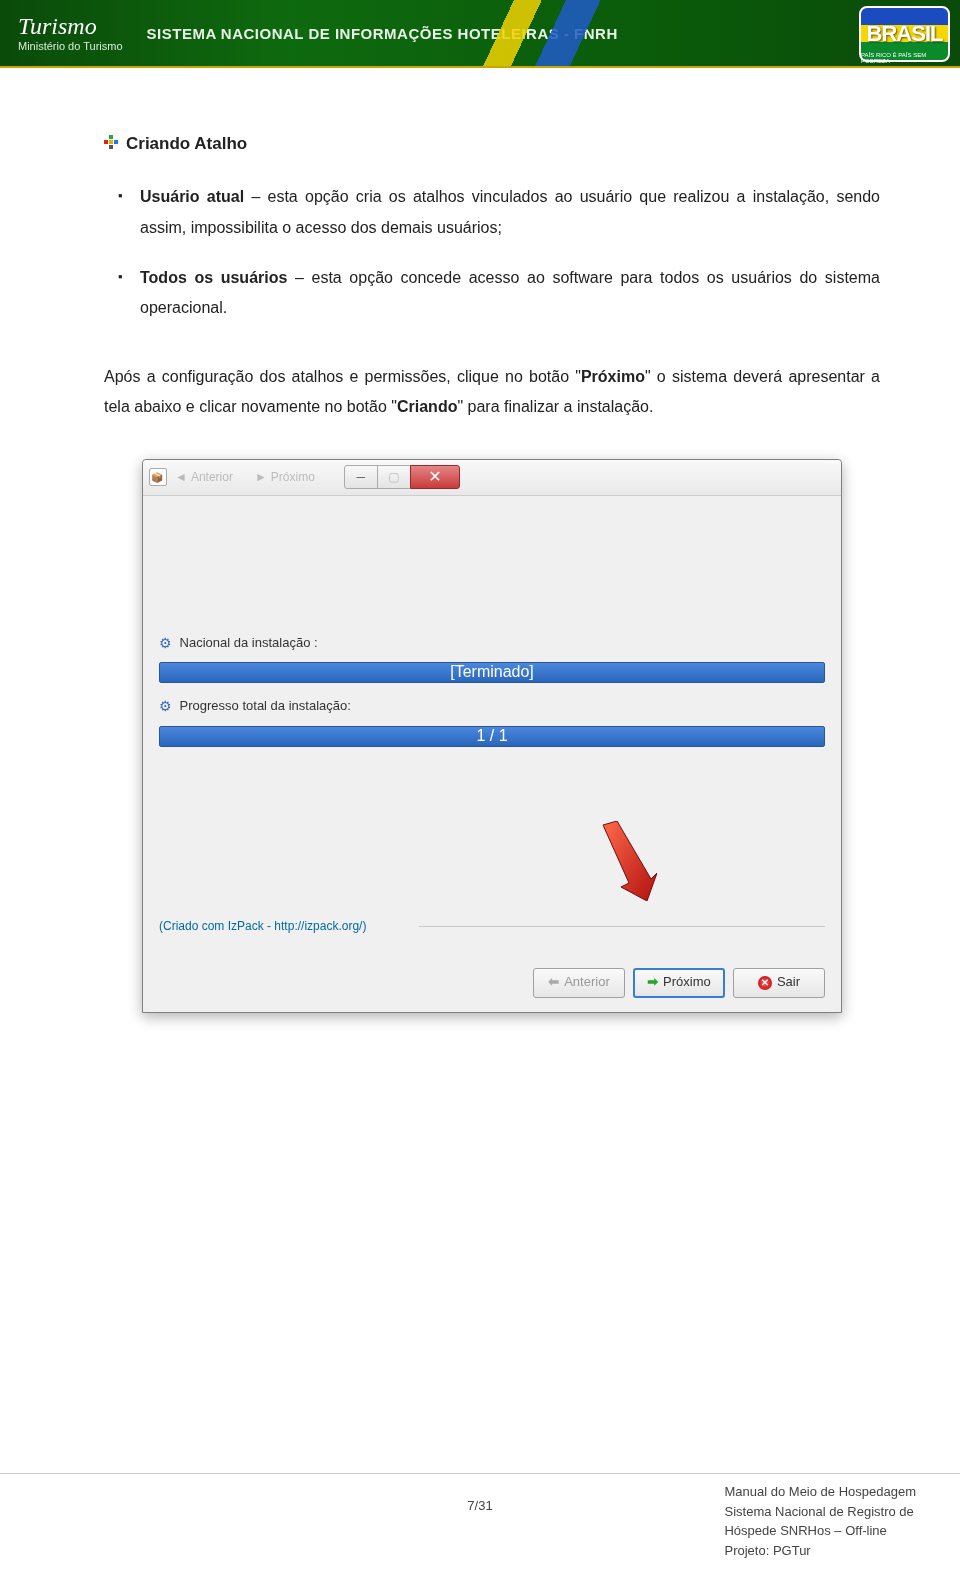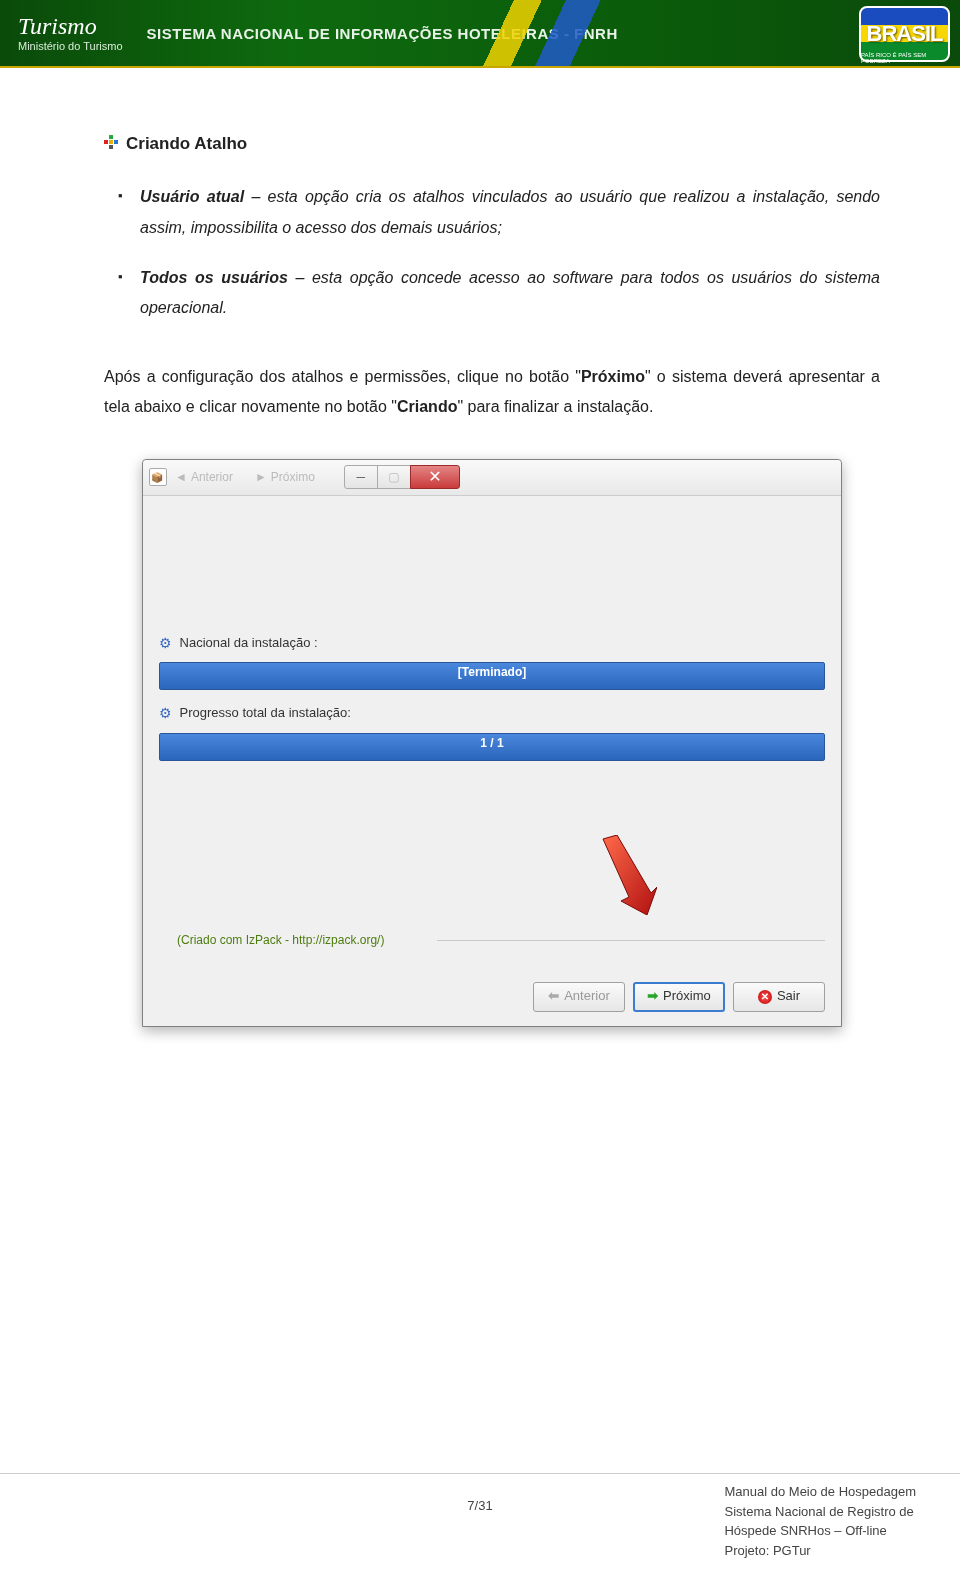--- a/index.html
+++ b/index.html
@@ -103,21 +103,20 @@
     margin-right: 8px;
   }
   ul.bullets {
     list-style: none;
     margin-left: 36px;
   }
   ul.bullets li {
     position: relative;
     margin-bottom: 20px;
     text-align: justify;
-    font-style: italic;
   }
   ul.bullets li::before {
     content: '▪';
     position: absolute;
     left: -22px;
     font-size: 13px;
     top: 2px;
   }
   .para {
     margin-top: 38px;
@@ -199,37 +198,36 @@
     display: flex;
     align-items: center;
     margin-bottom: 6px;
     gap: 8px;
   }
   .gear {
     color: #3a6bbf;
     font-size: 14px;
   }
   .progressbar {
-    height: 28px;
+    height: 21px;
     background: linear-gradient(180deg, #4a88dd, #2a66bb);
     border: 1px solid #2a5599;
     border-radius: 2px;
     color: #fff;
     text-align: center;
-    font-size: 12px;
+    font-size: 16px;
     line-height: 18px;
     margin: 2px 0 10px 0;
-    font-weight: bold;
   }
   .body-spacer { height: 120px; }
   .body-spacer2 { height: 140px; position: relative; }
   .credit-line {
     font-size: 12px;
-    color: #4d7c0f;
-    margin: 18px 0 10px 18px;
+    color: #0369a1;
+    margin: 18px 0 10px 0;
     position: relative;
   }
   .credit-line::after {
     content: '';
     position: absolute;
     top: 50%;
     right: 0;
     left: 260px;
     border-top: 1px solid #c8c8c8;
   }

